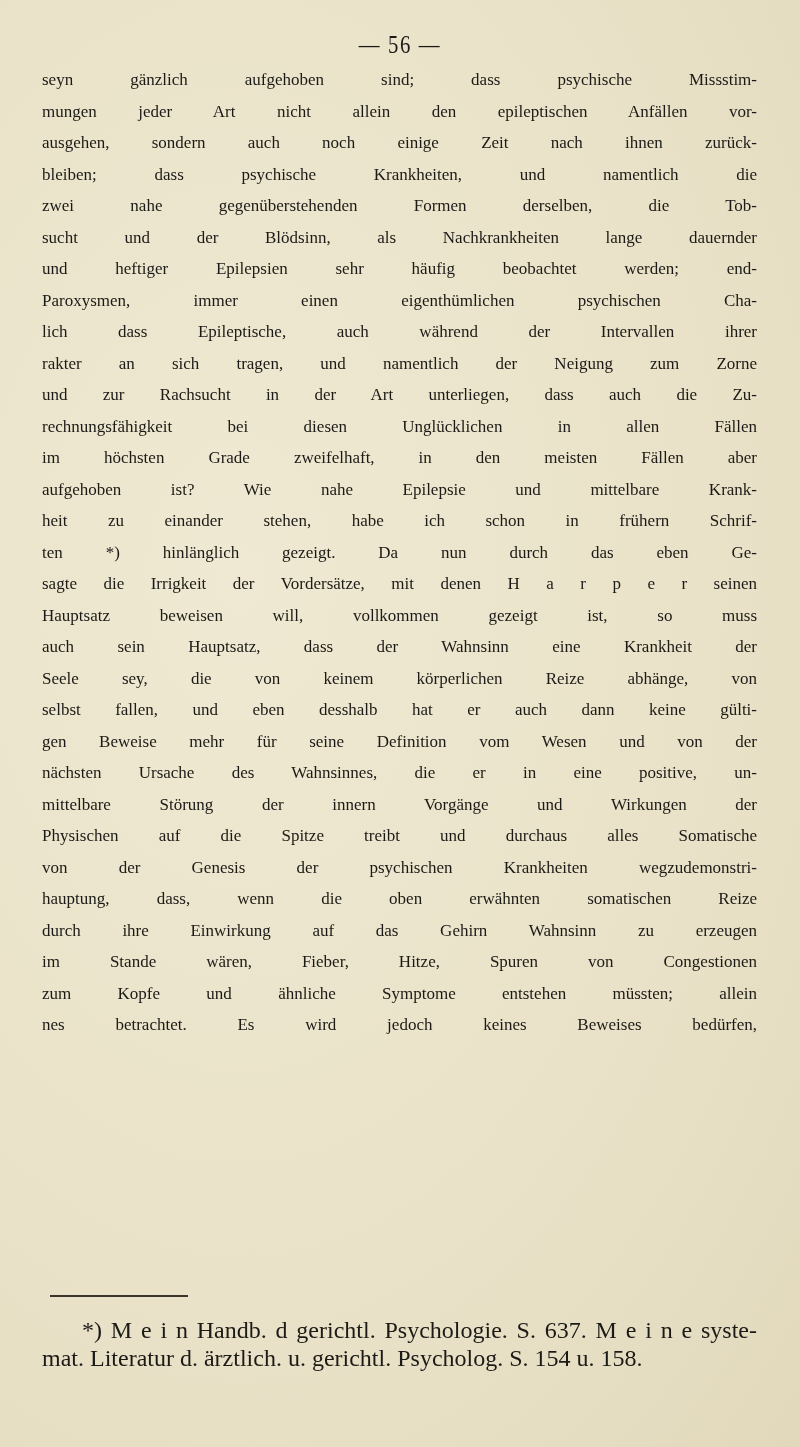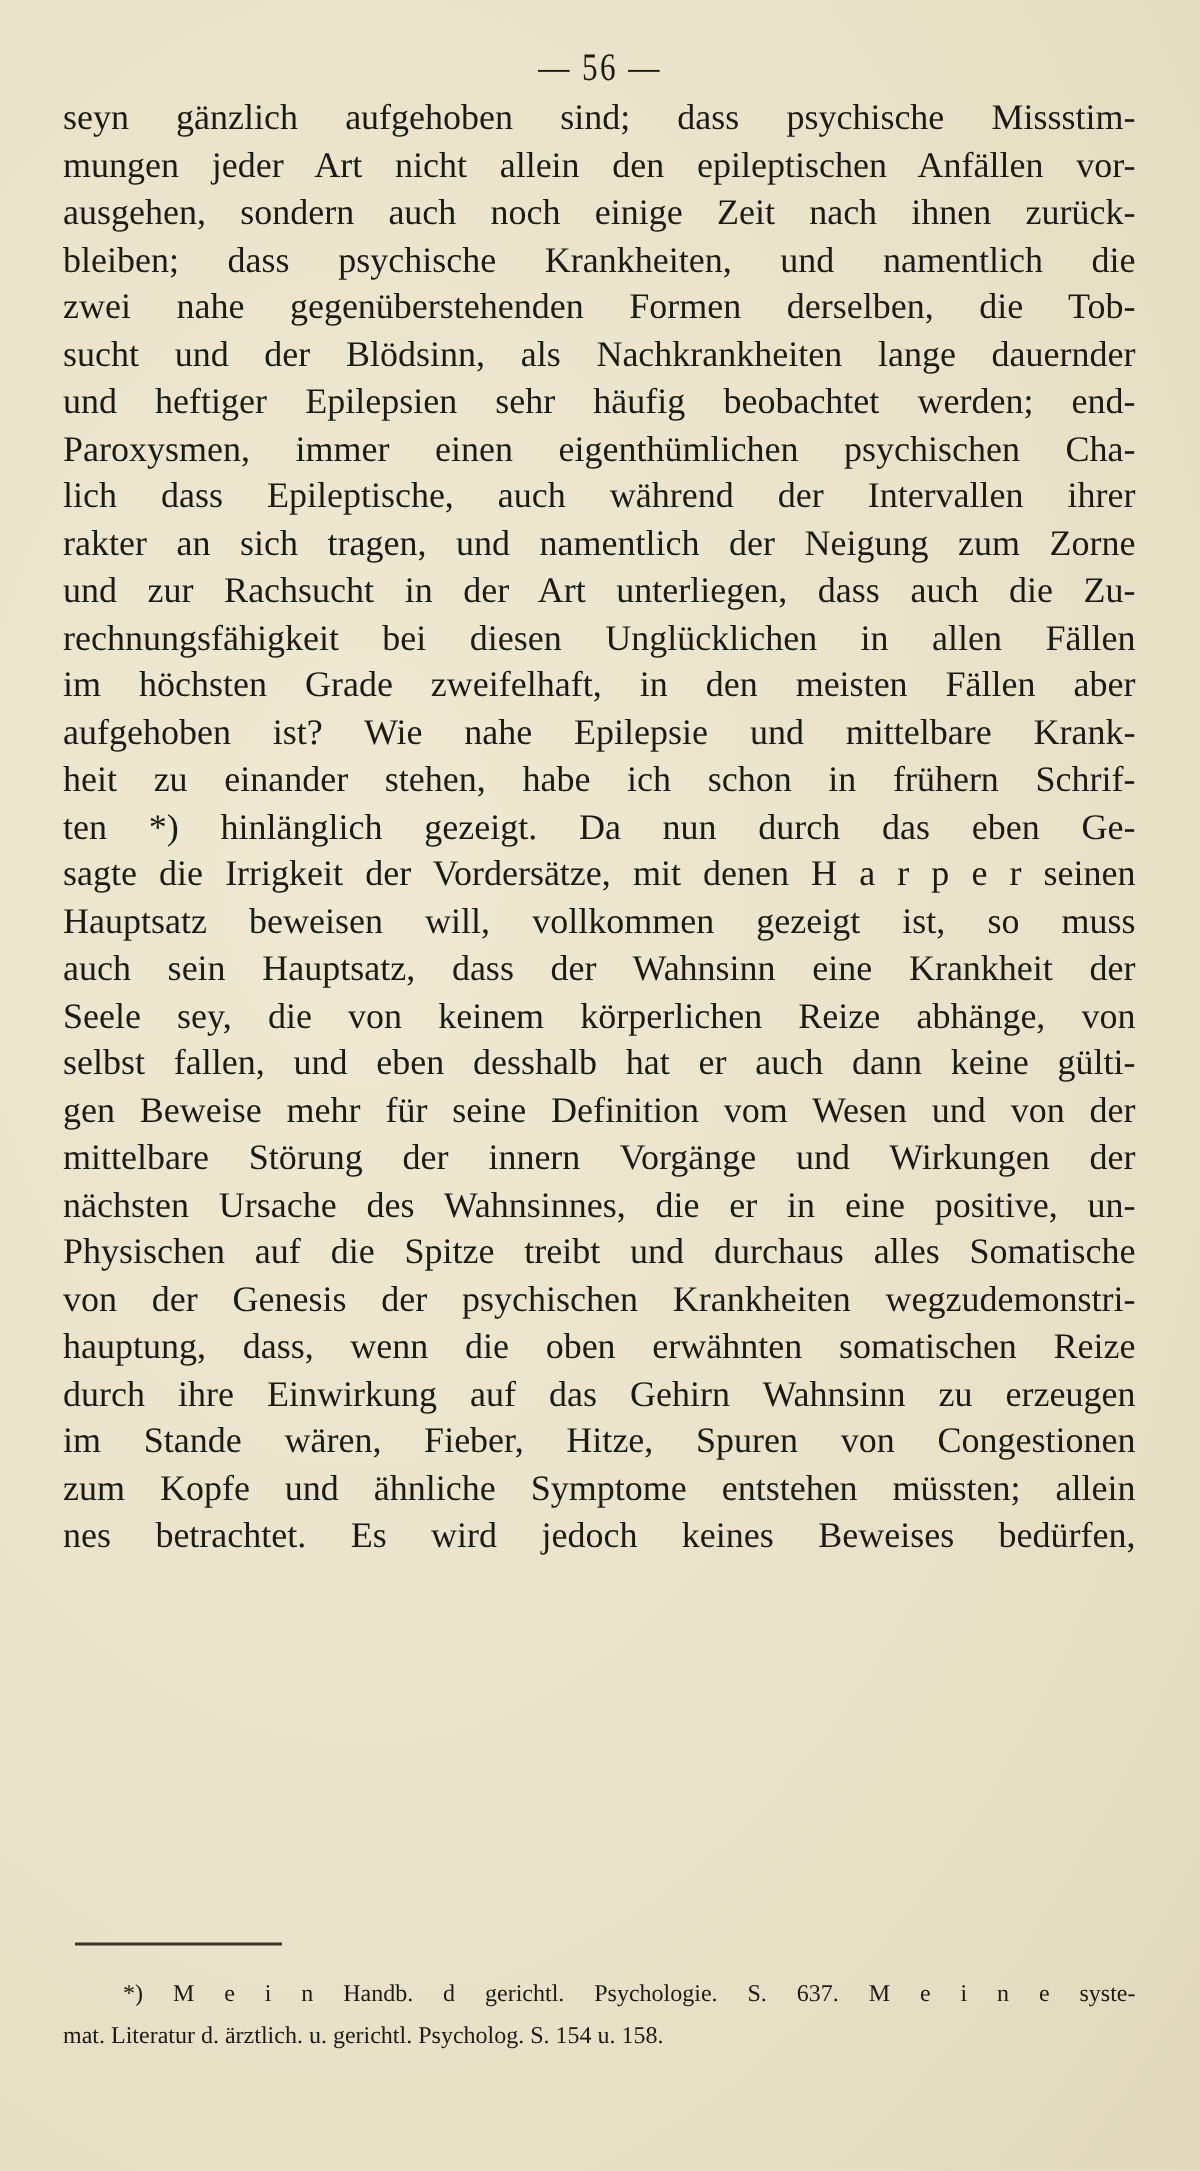--- a/index.html
+++ b/index.html
@@ -29,21 +29,21 @@
   .body-text {
     position: absolute;
     top: 64px;
     left: 42px;
     width: 715px;
   }
   .line {
     display: block;
     height: 31.5px;
     line-height: 31.5px;
-    font-size: 24px;
+    font-size: 17px;
     white-space: nowrap;
     text-align: justify;
     text-align-last: justify;
     transform-origin: left center;
     letter-spacing: 0px;
   }
   .line.last {
     text-align-last: justify;
   }
   .footnote-rule {
@@ -57,21 +57,21 @@
   .footnotes {
     position: absolute;
     top: 1316px;
     left: 42px;
     width: 715px;
   }
   .fn-line {
     display: block;
     height: 28px;
     line-height: 28px;
-    font-size: 16px;
+    font-size: 24px;
     white-space: nowrap;
     text-align: justify;
     text-align-last: justify;
   }
   .fn-line.first {
     padding-left: 40px;
   }
   .fn-line.last {
     text-align-last: left;
   }
@@ -97,22 +97,22 @@
   <span class="line">im höchsten Grade zweifelhaft, in den meisten Fällen aber</span>
   <span class="line">aufgehoben ist? Wie nahe Epilepsie und mittelbare Krank-</span>
   <span class="line">heit zu einander stehen, habe ich schon in frühern Schrif-</span>
   <span class="line">ten *) hinlänglich gezeigt. Da nun durch das eben Ge-</span>
   <span class="line">sagte die Irrigkeit der Vordersätze, mit denen H a r p e r seinen</span>
   <span class="line">Hauptsatz beweisen will, vollkommen gezeigt ist, so muss</span>
   <span class="line">auch sein Hauptsatz, dass der Wahnsinn eine Krankheit der</span>
   <span class="line">Seele sey, die von keinem körperlichen Reize abhänge, von</span>
   <span class="line">selbst fallen, und eben desshalb hat er auch dann keine gülti-</span>
   <span class="line">gen Beweise mehr für seine Definition vom Wesen und von der</span>
+  <span class="line">nächsten Ursache des Wahnsinnes, die er in eine positive, un-</span>
   <span class="line">mittelbare Störung der innern Vorgänge und Wirkungen der</span>
-  <span class="line">nächsten Ursache des Wahnsinnes, die er in eine positive, un-</span>
   <span class="line">Physischen auf die Spitze treibt und durchaus alles Somatische</span>
   <span class="line">von der Genesis der psychischen Krankheiten wegzudemonstri-</span>
   <span class="line">hauptung, dass, wenn die oben erwähnten somatischen Reize</span>
   <span class="line">durch ihre Einwirkung auf das Gehirn Wahnsinn zu erzeugen</span>
   <span class="line">im Stande wären, Fieber, Hitze, Spuren von Congestionen</span>
   <span class="line">zum Kopfe und ähnliche Symptome entstehen müssten; allein</span>
   <span class="line last">nes betrachtet. Es wird jedoch keines Beweises bedürfen,</span>
 </div>
 
 <div class="footnote-rule"></div>

